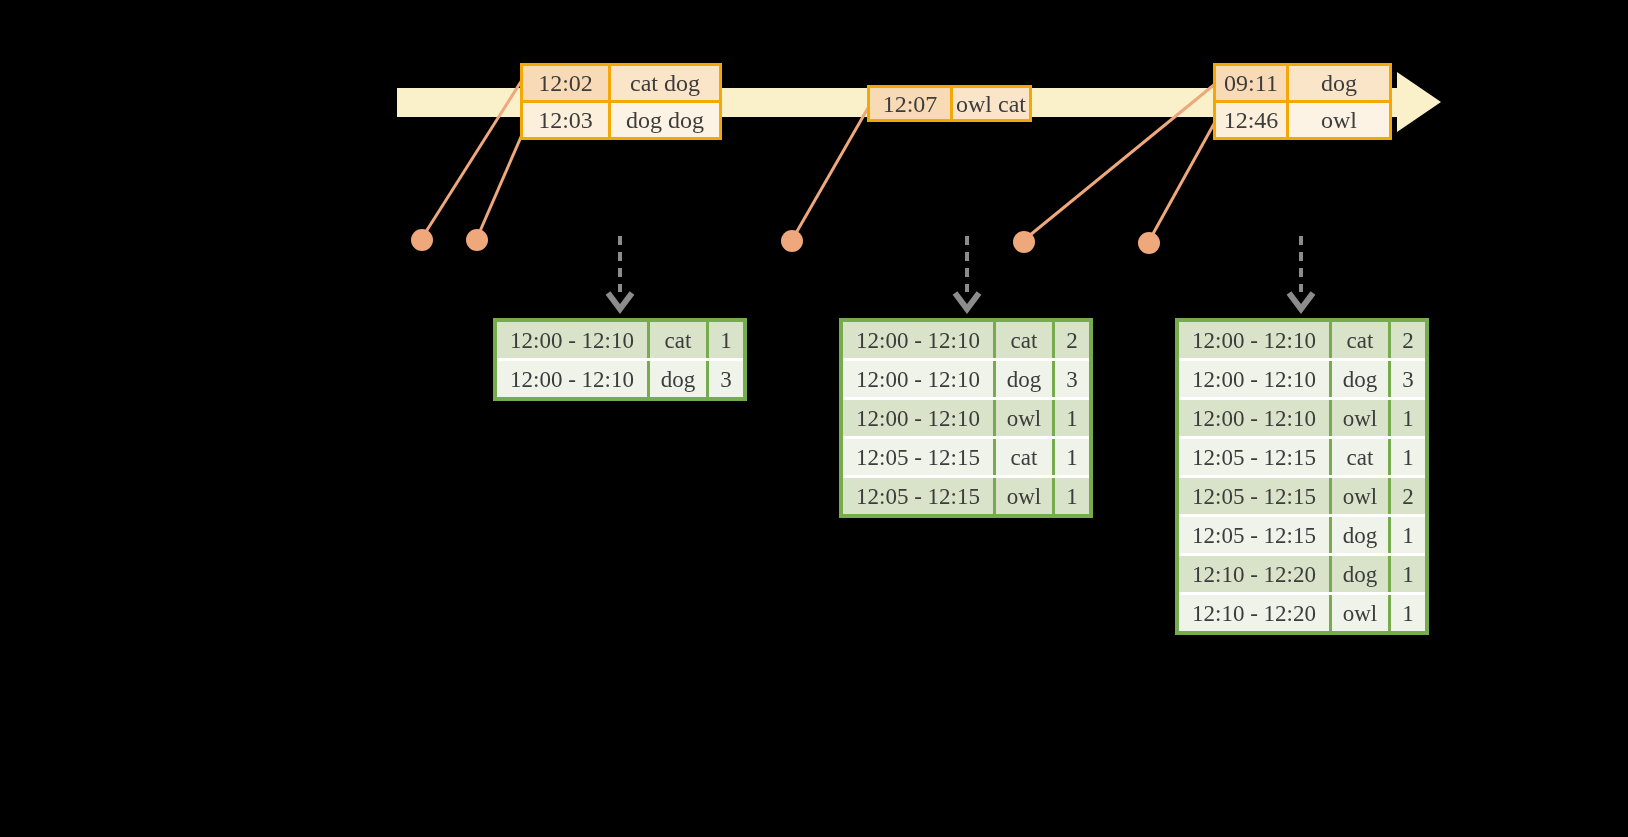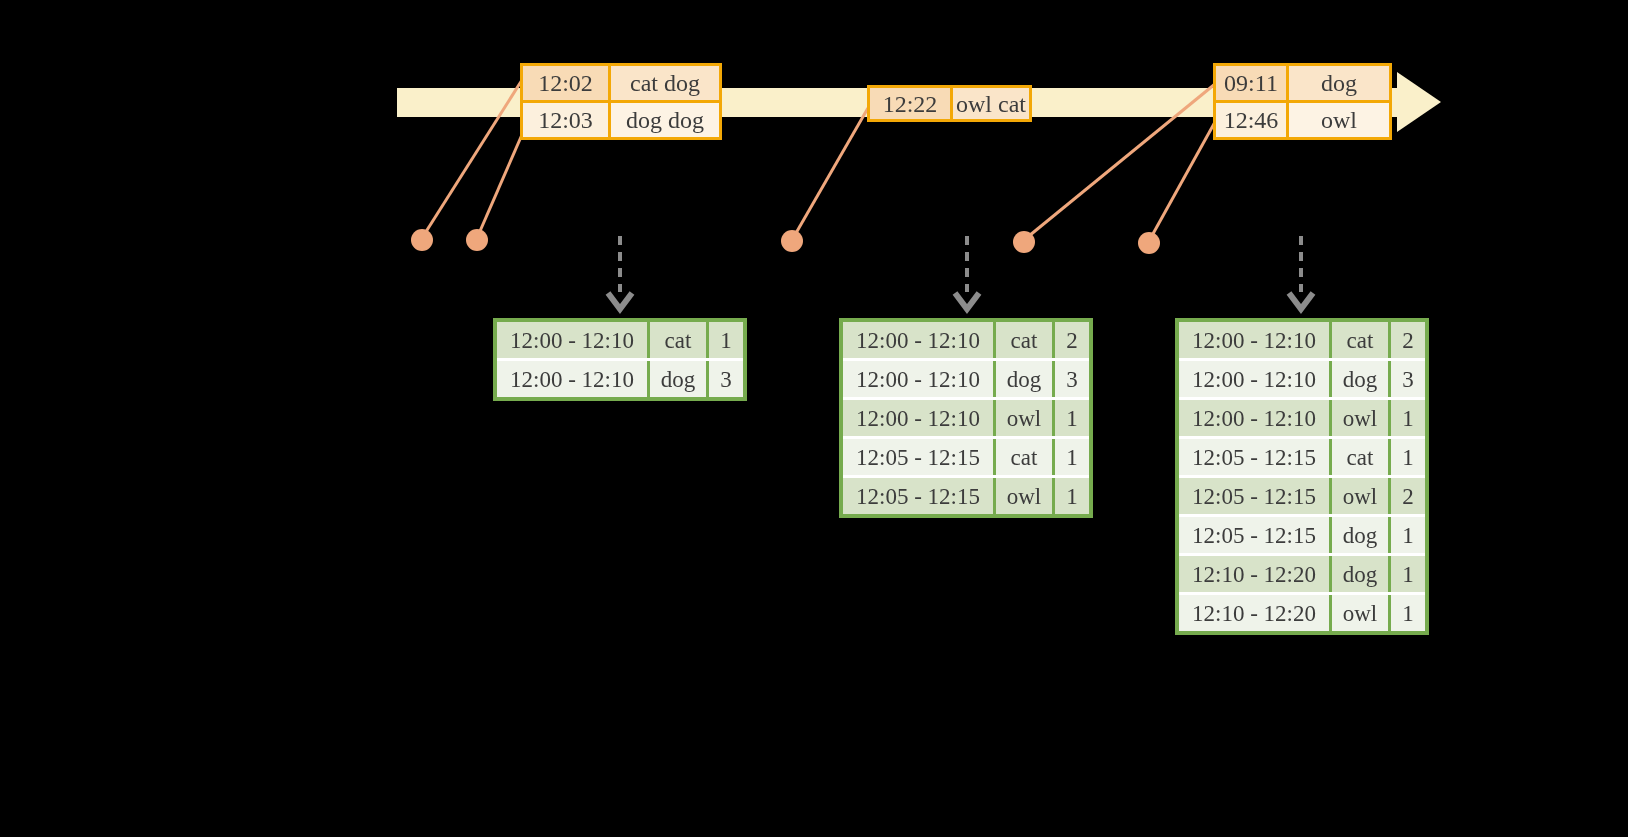--- a/index.html
+++ b/index.html
@@ -103,21 +103,21 @@
         <div class="cell time">12:02</div>
         <div class="cell words">cat dog</div>
       </div>
       <div class="event-row">
         <div class="cell time">12:03</div>
         <div class="cell words">dog dog</div>
       </div>
     </div>
   <div class="event-box event-box-2">
       <div class="event-row">
-        <div class="cell time">12:22</div>
+        <div class="cell time">12:07</div>
         <div class="cell words">owl cat</div>
       </div>
     </div>
   <div class="event-box event-box-3">
       <div class="event-row">
         <div class="cell time">09:11</div>
         <div class="cell words">dog</div>
       </div>
       <div class="event-row">
         <div class="cell time">12:46</div>

